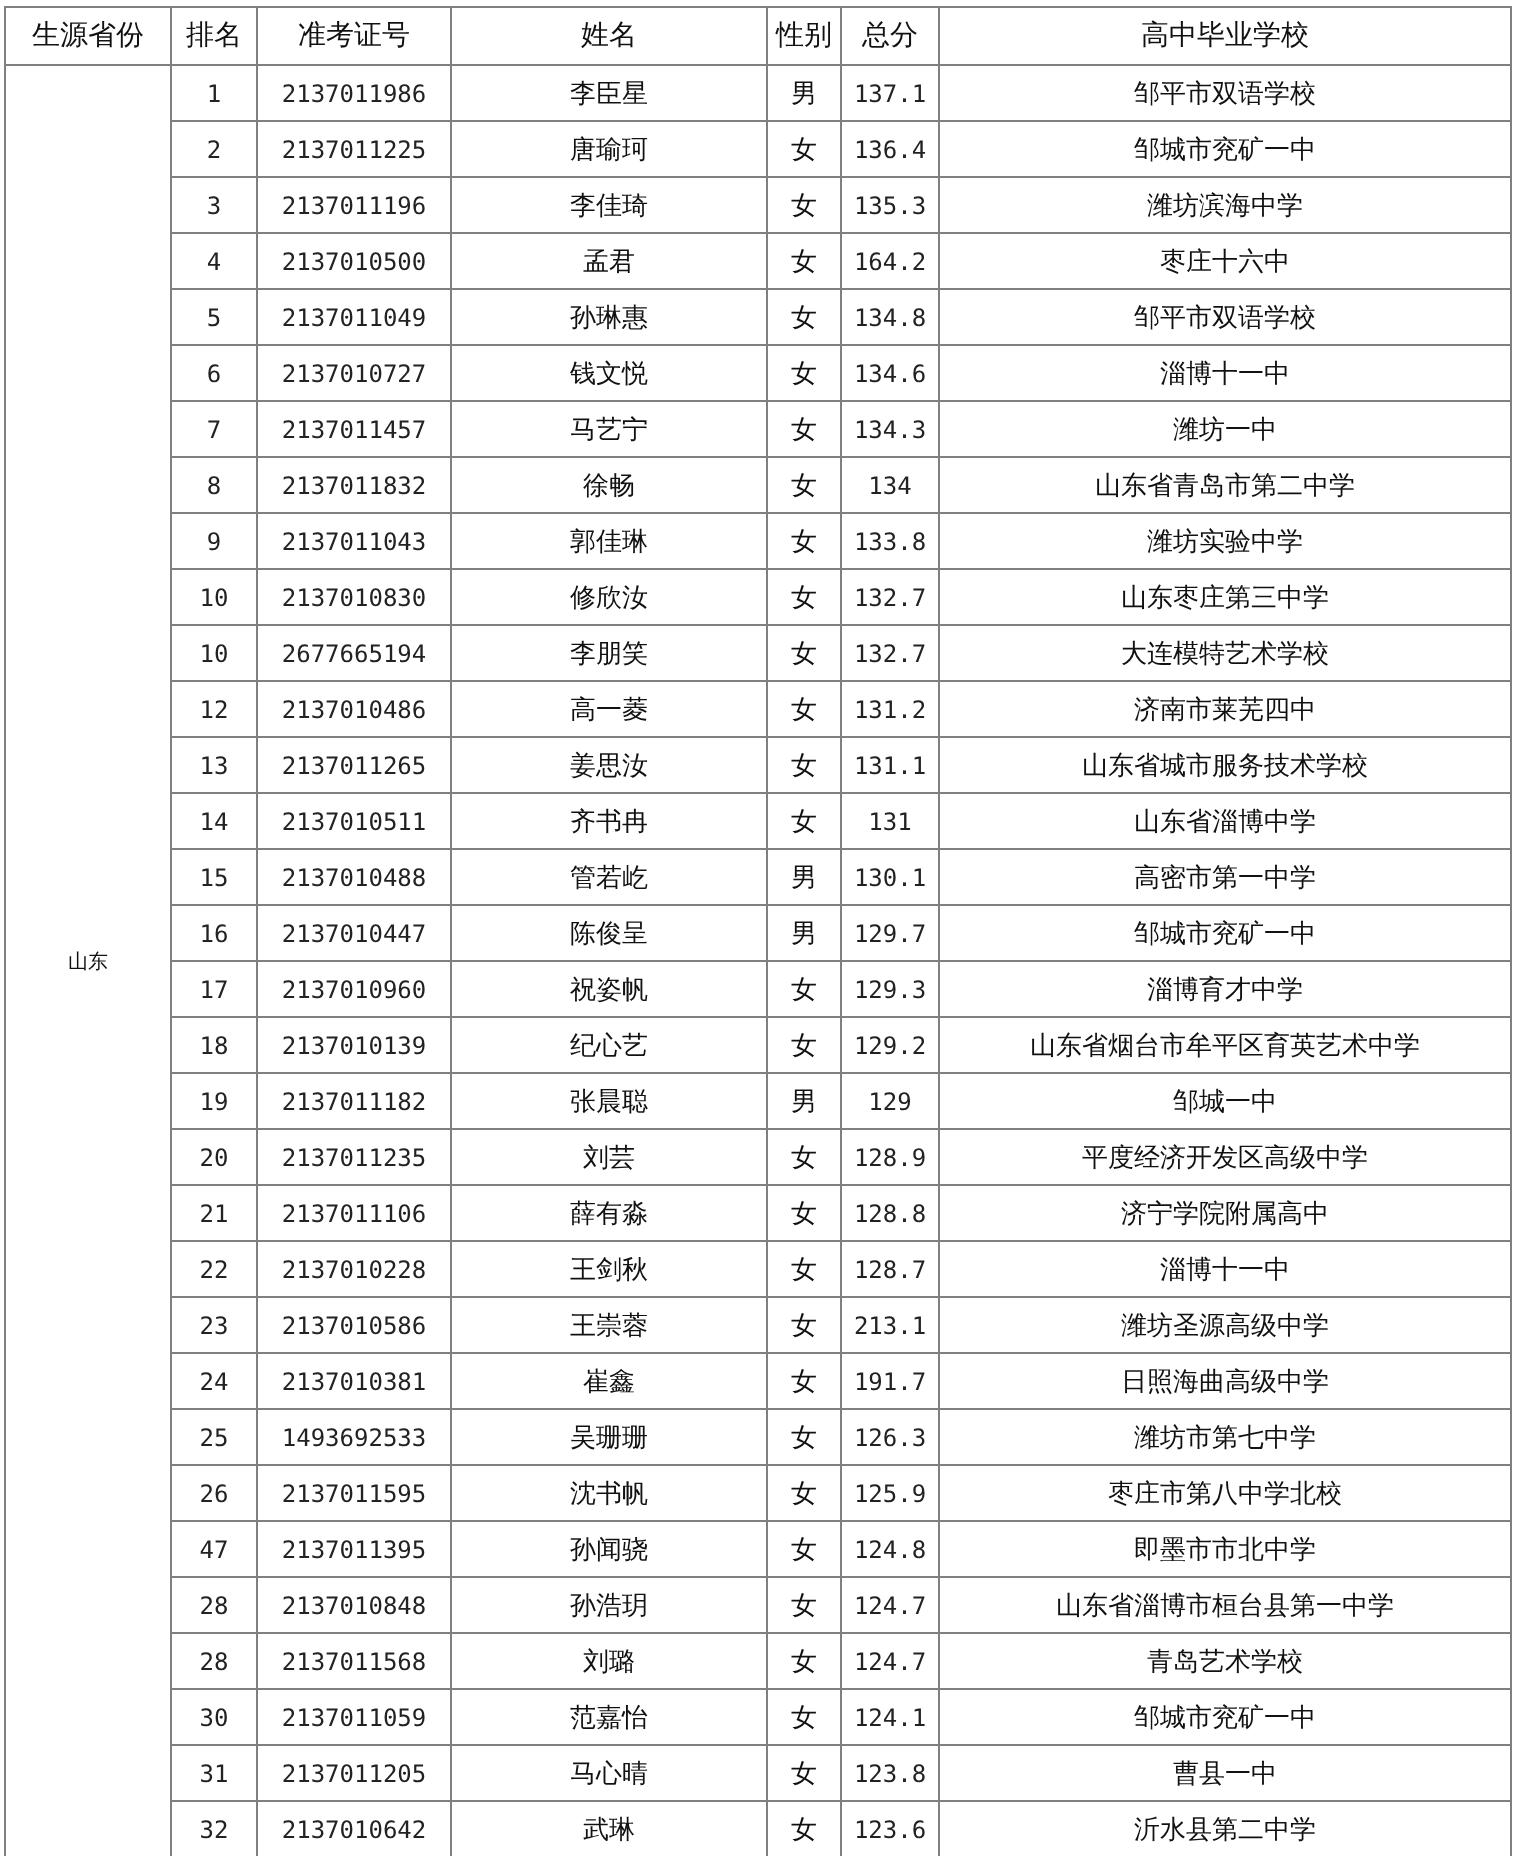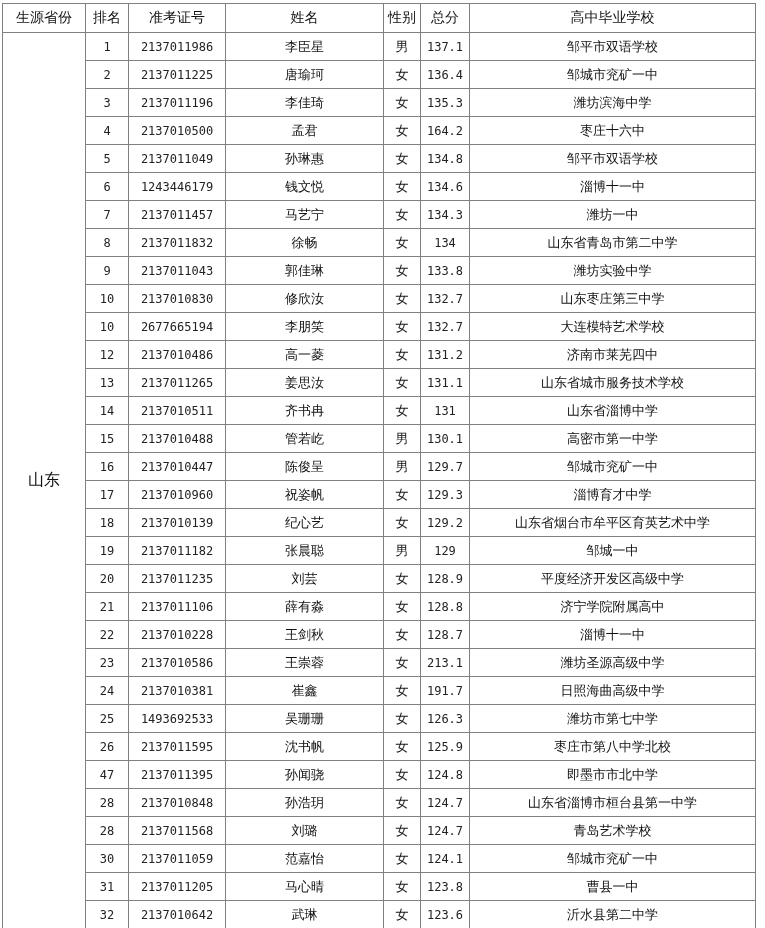--- a/index.html
+++ b/index.html
@@ -2,21 +2,21 @@
 <html><head>
 <meta charset="utf-8">
 <style>
   html, body { margin: 0; padding: 0; background: #ffffff; }
   body { width: 765px; height: 928px; overflow: hidden; font-family: "DejaVu Sans", sans-serif; color: #111; }
   table { border-collapse: collapse; position: absolute; left: 2px; top: 3px; table-layout: fixed; }
   td, th { border: 1px solid #808080; text-align: center; vertical-align: middle; padding: 0; white-space: nowrap; overflow: hidden; }
   th { height: 28px; font-weight: normal; font-size: 14px; }
   td { height: 27px; font-size: 13px; }
   td.num { font-family: "DejaVu Sans Mono", monospace; font-size: 12px; color: #222; }
-  td.prov { vertical-align: middle; font-size: 16px; }
+  td.prov { vertical-align: middle; font-size: 10px; }
   .c0 { width: 83px; } .c1 { width: 43px; } .c2 { width: 97px; } .c3 { width: 158px; }
   .c4 { width: 37px; } .c5 { width: 49px; } .c6 { width: 286px; }
 </style>
 </head>
 <body>
 
 <table>
   <colgroup>
     <col class="c0">
       <col class="c1">
@@ -74,21 +74,21 @@
       <tr>
         <td class="num">5</td>
         <td class="num">2137011049</td>
         <td>孙琳惠</td>
         <td>女</td>
         <td class="num">134.8</td>
         <td>邹平市双语学校</td>
       </tr>
       <tr>
         <td class="num">6</td>
-        <td class="num">1243446179</td>
+        <td class="num">2137010727</td>
         <td>钱文悦</td>
         <td>女</td>
         <td class="num">134.6</td>
         <td>淄博十一中</td>
       </tr>
       <tr>
         <td class="num">7</td>
         <td class="num">2137011457</td>
         <td>马艺宁</td>
         <td>女</td>

